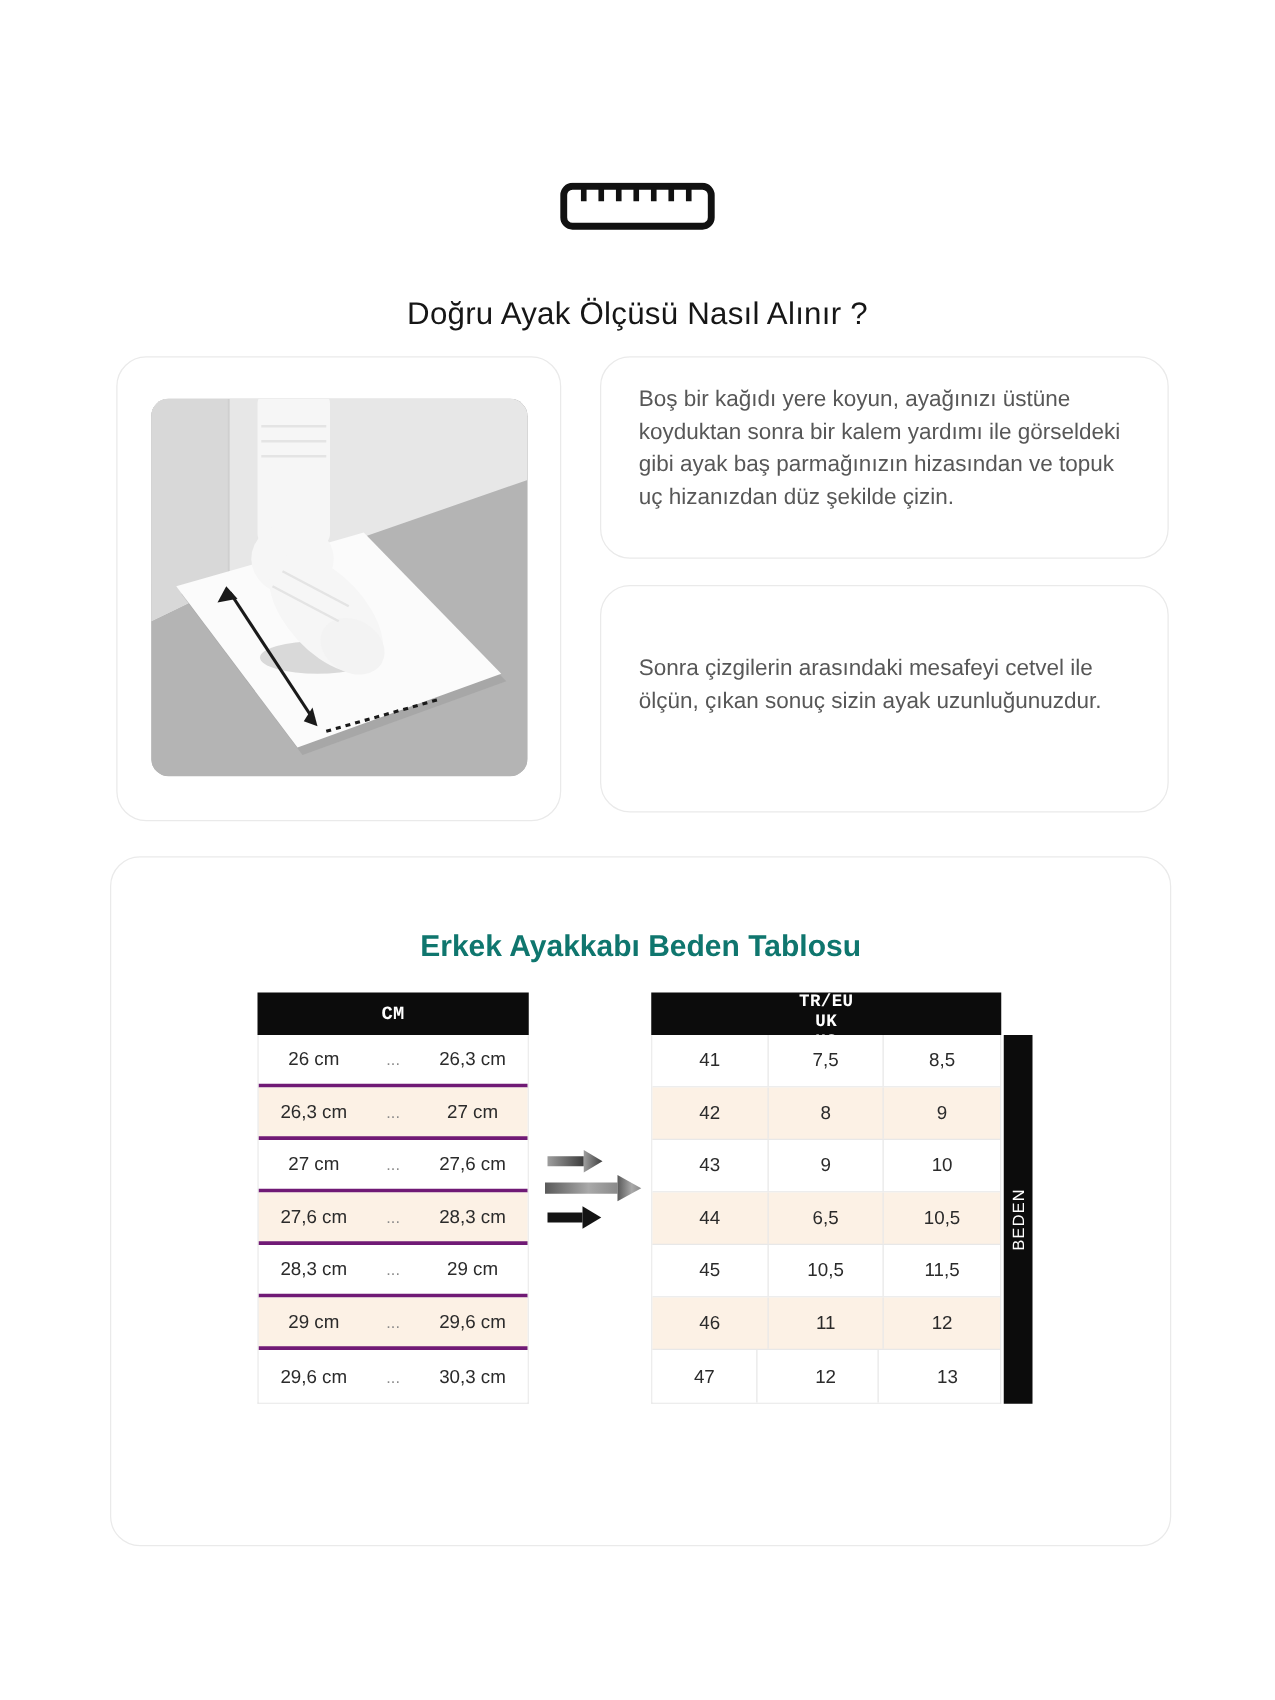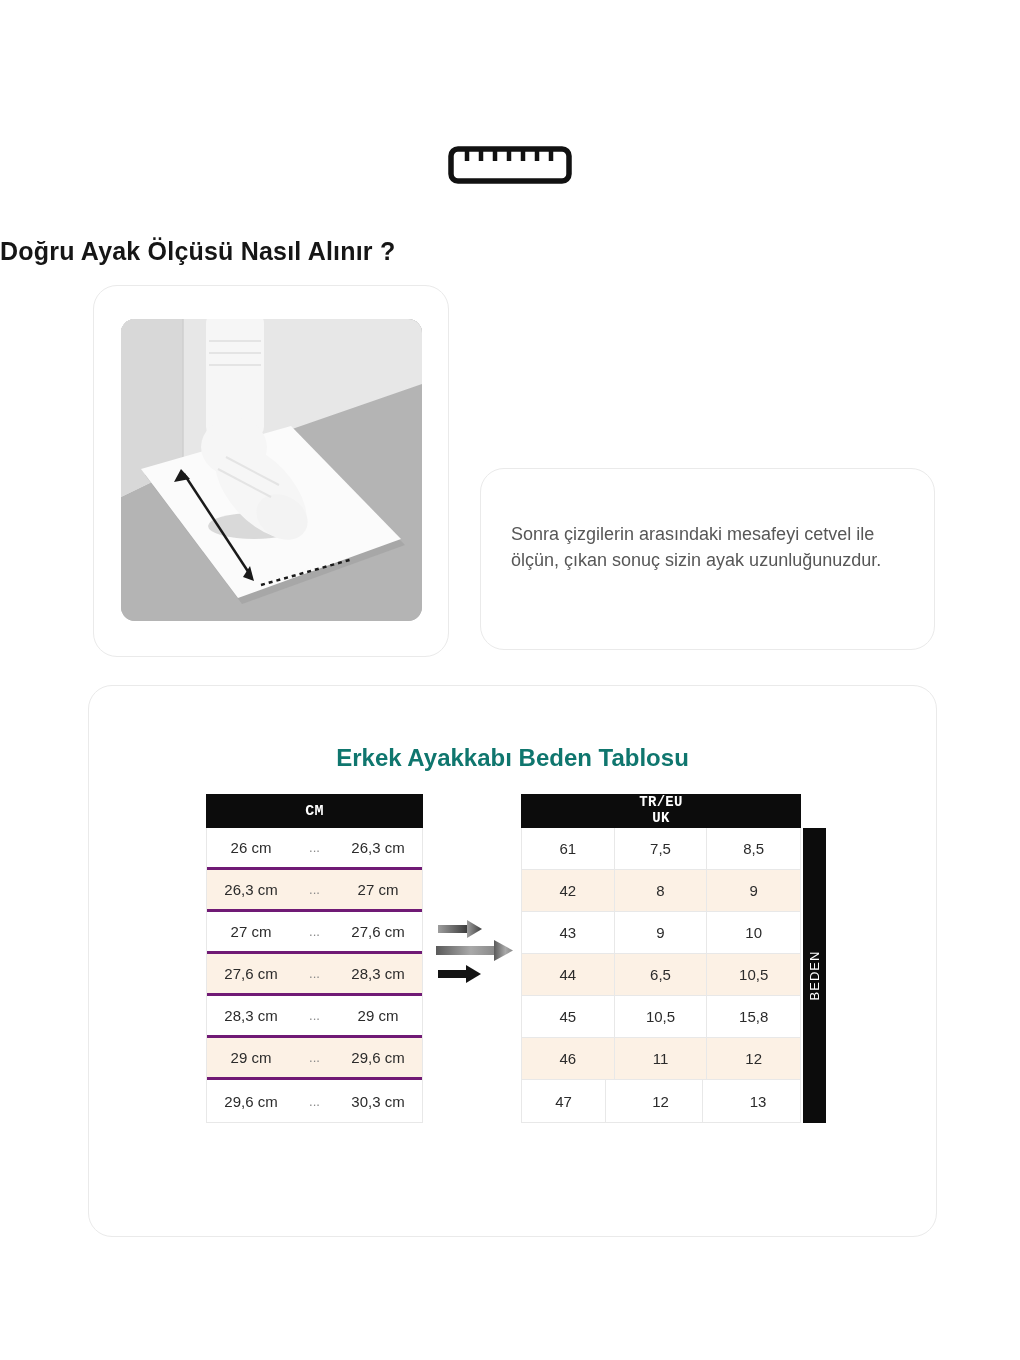--- a/index.html
+++ b/index.html
@@ -4,22 +4,22 @@
 <style>
   html,body{margin:0;padding:0;background:#fff;}
   .screen{
     position:relative;width:1020px;height:1360px;background:#ffffff;
     font-family:"Liberation Sans",sans-serif;overflow:hidden;
   }
   
   .ruler-wrap{position:absolute;top:146px;left:0;width:100%;display:flex;justify-content:center;}
   
   .page-title{
-    position:absolute;top:220px;left:0;width:100%;
-    font-size:25px;font-weight:700;color:#161616;letter-spacing:.2px;
+    position:absolute;top:220px;left:0;width:100%;text-align:center;
+    font-size:25px;font-weight:400;color:#161616;letter-spacing:.2px;
   }
   
   .card{
     position:absolute;background:#fff;border:1.5px solid var(--card_border,#eaeaea);
     border-radius:24px;box-sizing:border-box;
   }
   .photo-card{left:93px;top:285px;width:356px;height:372px;}
   .photo{
     position:absolute;left:27px;top:33px;width:301px;height:302px;
     border-radius:14px;overflow:hidden;background:#b6b6b6;
@@ -132,20 +132,23 @@
         <g stroke="#1a1a1a" stroke-width="2.5" fill="#1a1a1a">
           <line x1="63" y1="155" x2="130" y2="257"></line>
           <polygon points="60,150 53,163 69,160" stroke="none"></polygon>
           <polygon points="133,262 122,258 129,247" stroke="none"></polygon>
           <line x1="140" y1="266" x2="232" y2="240" stroke-dasharray="4 4"></line>
         </g>
       </svg>
     </div>
   </div>
 
+  <div class="card text-card-1">
+    <p class="instruction">Boş bir kağıdı yere koyun, ayağınızı üstüne koyduktan sonra bir kalem yardımı ile görseldeki gibi ayak baş parmağınızın hizasından ve topuk uç hizanızdan düz şekilde çizin.</p>
+  </div>
 
   <div class="card text-card-2">
     <p class="instruction">Sonra çizgilerin arasındaki mesafeyi cetvel ile ölçün, çıkan sonuç sizin ayak uzunluğunuzdur.</p>
   </div>
 
   <div class="card chart-card">
     <h2 class="chart-title">Erkek Ayakkabı Beden Tablosu</h2>
 
     <div class="cm-table">
       <div class="t-head">CM</div>
@@ -217,21 +220,21 @@
     </div>
 
     <div class="size-table">
       <div class="t-head sz-head">
         <span>TR/EU</span>
         <span>UK</span>
         <span>US</span>
       </div>
       <div class="sz-rows">
         <div class="sz-row">
-          <span>61</span>
+          <span>41</span>
           <span>7,5</span>
           <span>8,5</span>
         </div>
         <div class="sz-row">
           <span>42</span>
           <span>8</span>
           <span>9</span>
         </div>
         <div class="sz-row">
           <span>43</span>
@@ -239,21 +242,21 @@
           <span>10</span>
         </div>
         <div class="sz-row">
           <span>44</span>
           <span>6,5</span>
           <span>10,5</span>
         </div>
         <div class="sz-row">
           <span>45</span>
           <span>10,5</span>
-          <span>15,8</span>
+          <span>11,5</span>
         </div>
         <div class="sz-row">
           <span>46</span>
           <span>11</span>
           <span>12</span>
         </div>
         <div class="sz-row">
           <span>47</span>
           <span>12</span>
           <span>13</span>

